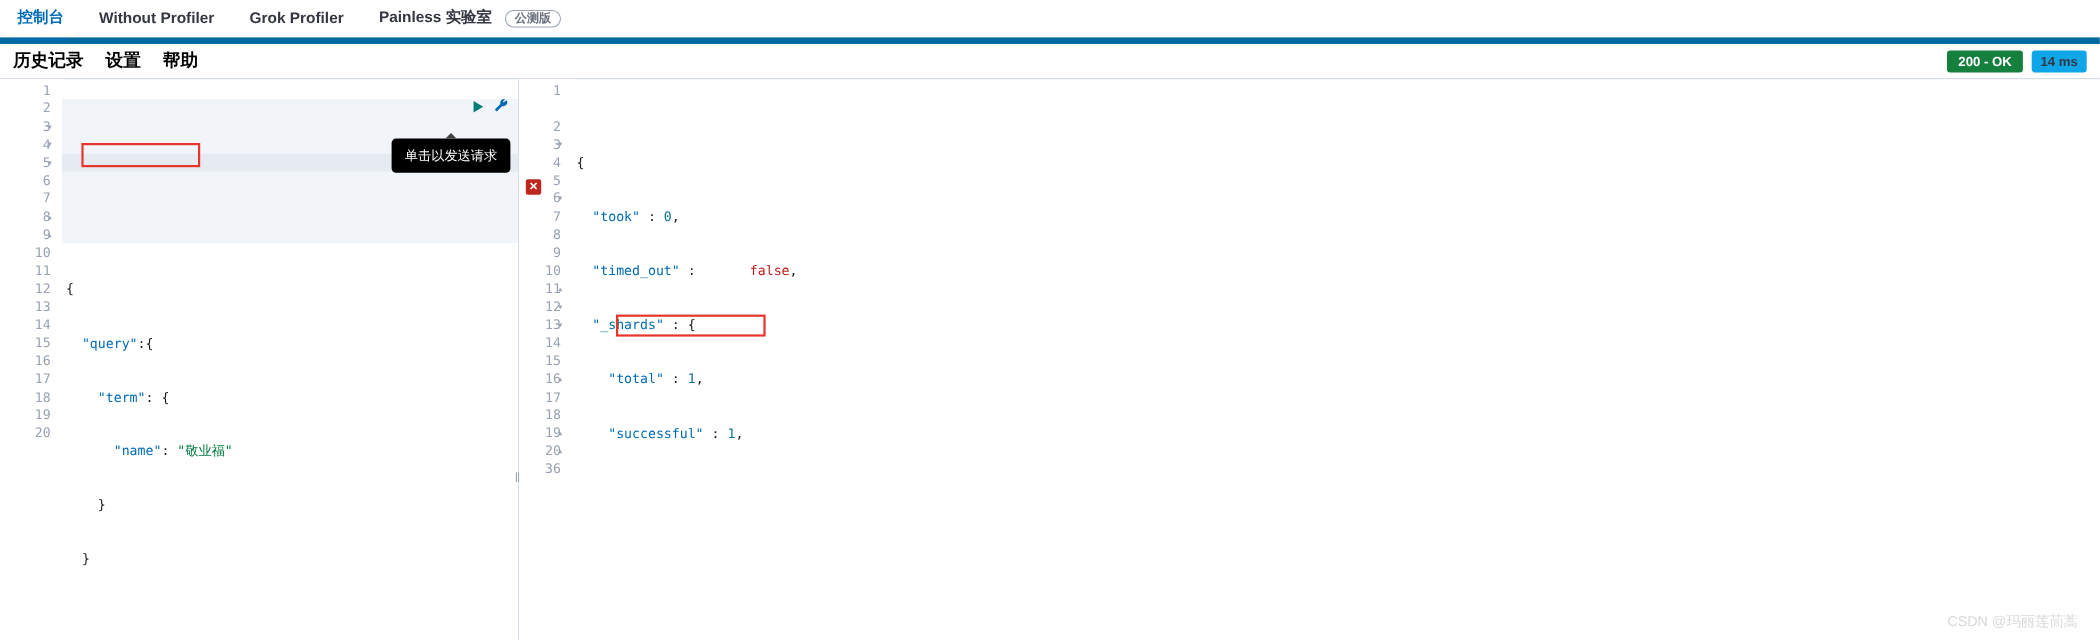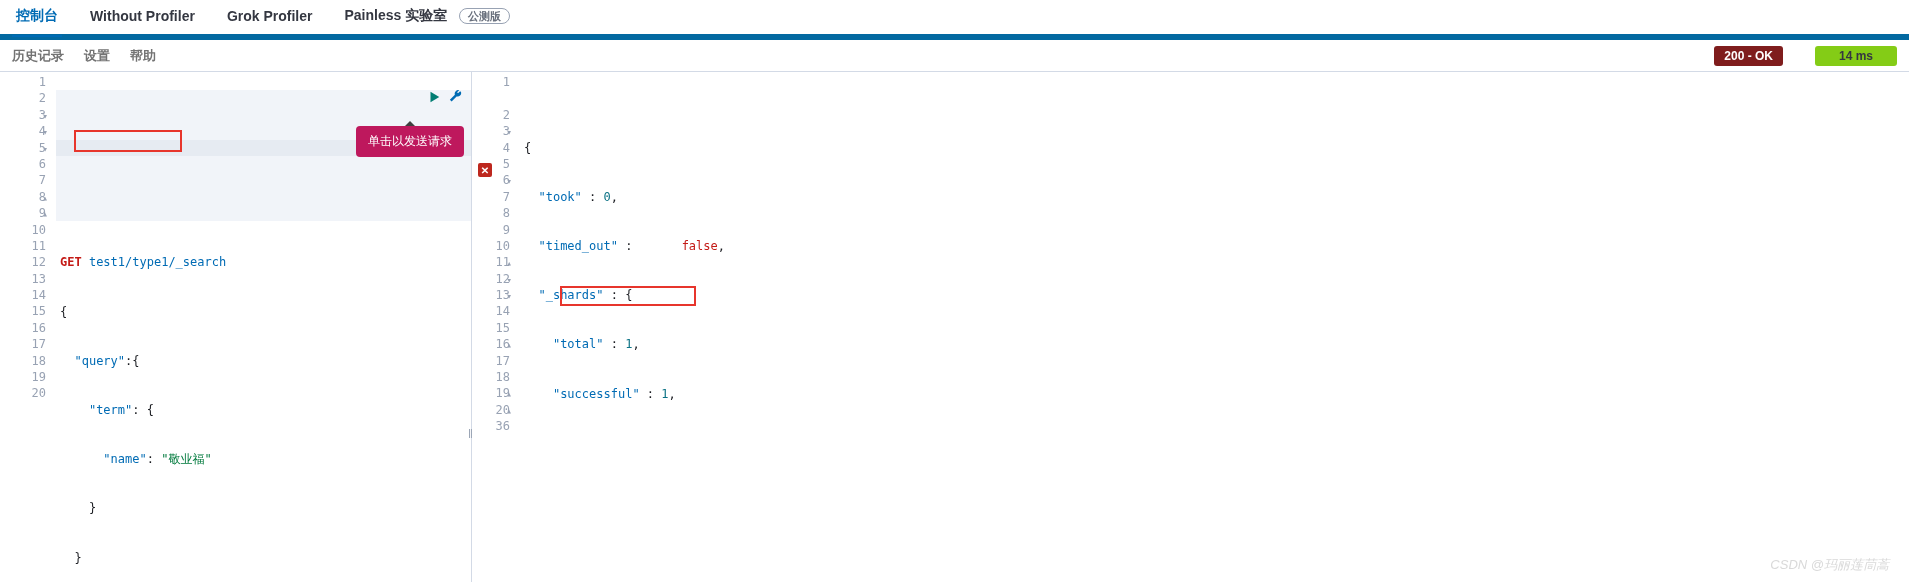--- a/index.html
+++ b/index.html
@@ -3,50 +3,50 @@
 <meta charset="utf-8">
 <style>
 * { margin: 0; padding: 0; box-sizing: border-box; }
 body { font-family: -apple-system, BlinkMacSystemFont, "Segoe UI", Helvetica, Arial, sans-serif; font-size: 14px; color: #1a1c21; background: #fff; width: 1909px; }
 .tabs { display: flex; align-items: center; border-bottom: 6px solid #0369a1; padding: 0 12px; height: 40px; gap: 24px; }
 .tab { padding: 10px 4px; font-weight: 700; color: #343741; cursor: pointer; border-bottom: 2px solid transparent; }
 .tab.active { color: #006bb4; border-bottom-color: #006bb4; }
 .beta-badge { font-size: 11px; border: 1px solid #98a2b3; border-radius: 12px; padding: 1px 8px; color: #69707d; font-weight: 600; }
 .subbar { display: flex; align-items: center; justify-content: space-between; border-bottom: 1px solid #d3dae6; padding: 0 12px; height: 32px; }
 .subbar-left { display: flex; gap: 20px; }
-.sublink { font-size: 13px; font-weight: 600; color: #737373; cursor: pointer; }
+.sublink { font-size: 16px; font-weight: 600; color: #000000; cursor: pointer; }
 .subbar-right { display: flex; gap: 8px; align-items: center; }
-.status-ok { background: #7f1d1d; color: #fff; font-weight: 700; font-size: 12px; padding: 3px 10px; border-radius: 3px; }
-.timing { background: #84cc16; color: #343741; font-size: 12px; padding: 3px 24px; border-radius: 3px; font-weight:600;margin-left:24px; }
+.status-ok { background: #15803d; color: #fff; font-weight: 700; font-size: 12px; padding: 3px 10px; border-radius: 3px; }
+.timing { background: #0ea5e9; color: #343741; font-size: 12px; padding: 3px 8px; border-radius: 3px; font-weight:600; }
 .editor-area { display: flex; position: relative; height: 510px; }
 .pane { position: relative; display: flex; }
 .pane.left { width: 472px; border-right: 1px solid #d3dae6; }
 .pane.right { flex: 1; }
 .gutter { width: 56px; background: #fff; font-family: Menlo, Monaco, Consolas, monospace; font-size: 12px; color: #98a2b3; text-align: right; padding-right: 10px; padding-top: 2px; line-height: 16.4px; user-select: none; }
 .gutter .ln { height: 16.4px; position: relative; }
 .fold-marker { position: absolute; right: -2px; top: 1px; font-size: 9px; color: #98a2b3; }
 .code { flex: 1; font-family: Menlo, Monaco, Consolas, monospace; font-size: 12px; line-height: 16.4px; padding-top: 2px; white-space: pre; overflow: hidden; position: relative; }
 .code-line { height: 16.4px; padding-left: 4px; }
 .hl-method { color: #c41a16; font-weight: 600; }
 .hl-url { color: #006bb4; }
 .hl-prop { color: #006bb4; }
 .hl-str { color: #007a3d; }
 .hl-num { color: #0b7285; }
 .hl-bool { color: #c41a16; margin-left: 42px; }
 .hl-comment { color: #758195; }
 .req-bg { position: absolute; left: 0; right: 0; background: #f1f4f9; z-index: -1; }
 .active-line-bg { position: absolute; left: 0; right: 0; background: #e6ebf2; z-index: -1; height: 16.4px; }
 .exec-icons { position: absolute; top: 18px; right: 8px; display: flex; gap: 8px; }
 .icon-btn { color: #006bb4; cursor: pointer; display: flex; align-items: center; }
-.tooltip { position: absolute; top: 54px; left: 356px; background: #be185d; color: #fff; font-size: 12px; padding: 7px 12px; border-radius: 4px; white-space: nowrap; z-index: 10; }
+.tooltip { position: absolute; top: 54px; left: 356px; background: #000000; color: #fff; font-size: 12px; padding: 7px 12px; border-radius: 4px; white-space: nowrap; z-index: 10; }
 .tooltip::before { content: ''; position: absolute; top: -5px; left: 50%; margin-left: -5px; border: 5px solid transparent; border-bottom-color: #404040; border-top: none; }
 .divider-handle { position: absolute; left: 468px; top: 355px; color: #98a2b3; font-size: 12px; z-index: 5; }
 .err-icon { position: absolute; left: 478px; top: 91px; width: 14px; height: 14px; background: #bd271e; color: #fff; font-size: 10px; font-weight: 700; display: flex; align-items: center; justify-content: center; border-radius: 2px; z-index: 5; }
 .redbox { position: absolute; border: 2px solid #e7352c; pointer-events: none; z-index: 3; }
-.watermark { position: absolute; right: 20px; bottom: 8px; color: #d9d9d9; font-size: 13px; font-style: italic; }
+.watermark { position: absolute; right: 20px; bottom: 8px; color: #d9d9d9; font-size: 13px; }
 </style>
 </head>
 <body>
 
 <div class="tabs">
   <div class="tab active">控制台</div>
   <div class="tab">Without Profiler</div>
   <div class="tab">Grok Profiler</div>
   <div class="tab">
     <span>Painless 实验室</span>
@@ -107,21 +107,20 @@
             </svg>
         </span>
         <span class="icon-btn">
           <svg width="14" height="14" viewBox="0 0 16 16">
               <path fill="#006bb4" d="M13.7 2.3a4 4 0 0 1-5 5L3 13l-2-2 5.7-5.7a4 4 0 0 1 5-5l-2.4 2.4 1 1 2.4-2.4z"></path>
             </svg>
         </span>
       </div>
 
       <div class="code-line"></div>
-      <div class="code-line"><span class="hl-method">GET</span> <span class="hl-url">test1/type1/_search</span></div>
       <div class="code-line"><span>{</span></div>
       <div class="code-line">  <span class="hl-prop">"query"</span>:{</div>
       <div class="code-line">    <span class="hl-prop">"term"</span>: {</div>
       <div class="code-line">      <span class="hl-prop">"name"</span>: <span class="hl-str">"敬业福"</span></div>
       <div class="code-line">    <span>}</span></div>
       <div class="code-line">  <span>}</span></div>
       
     </div>
   </div>
 

